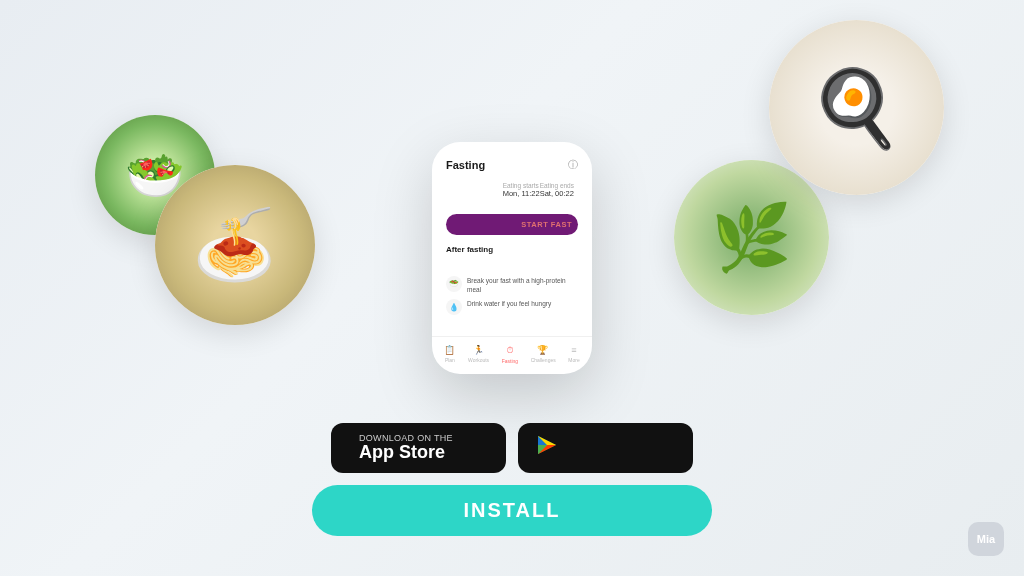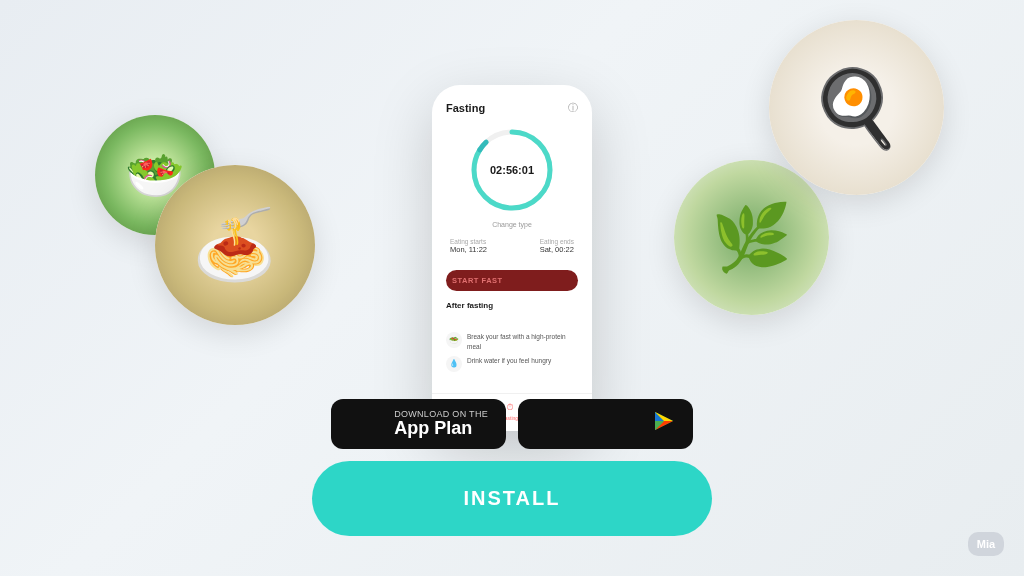--- a/index.html
+++ b/index.html
@@ -118,21 +118,21 @@
 
     .change-type {
       font-size: 7px;
       color: #999;
       margin-top: 2px;
     }
 
     
     .eating-times {
       display: flex;
-      justify-content: space-between;
+      justify-content: flex-end;
       margin-bottom: 16px;
       padding: 0 4px;
     }
 
     .eating-time-block {
       text-align: left;
     }
 
     .eating-time-label {
       font-size: 6.5px;
@@ -143,27 +143,27 @@
       font-size: 7.5px;
       color: #333;
       font-weight: 500;
     }
 
     
     .start-fast-btn {
       display: block;
       width: 100%;
       padding: 6px;
-      background: #7f1d1d;
+      background: #701a75;
       color: #e07070;
       border: none;
       border-radius: 16px;
       font-size: 7.5px;
       font-weight: 600;
-      text-align: left;
+      text-align: right;
       cursor: pointer;
       margin-bottom: 10px;
       letter-spacing: 0.5px;
     }
 
     
     .after-fasting-title {
       font-size: 8px;
       font-weight: 600;
       color: #1a1a1a;
@@ -251,21 +251,20 @@
       display: flex;
       align-items: center;
       gap: 10px;
       background: #111;
       color: #fff;
       border: none;
       border-radius: 12px;
       padding: 10px 18px;
       cursor: pointer;
       min-width: 175px;
-      justify-content: flex-end;
     }
 
     .store-btn-icon {
       font-size: 22px;
       color: #fff;
     }
 
     .store-btn-text {
       display: flex;
       flex-direction: column;
@@ -284,37 +283,37 @@
       font-size: 18px;
       font-weight: 600;
       line-height: 1.1;
     }
 
     .install-btn {
       background: #2dd6c7;
       color: #fff;
       border: none;
       border-radius: 50px;
-      padding: 26px 80px;
+      padding: 14px 80px;
       font-size: 20px;
       font-weight: 700;
       letter-spacing: 2px;
       cursor: pointer;
       text-transform: uppercase;
       width: 400px;
       text-align: center;
     }
 
     
     .mia-badge {
       position: absolute;
       bottom: 20px;
       right: 20px;
       width: 36px;
-      height: 24px;
+      height: 34px;
       border-radius: 10px;
       background: #d0d5dc;
       display: flex;
       align-items: center;
       justify-content: center;
       font-size: 11px;
       font-weight: 600;
       color: #fff;
       z-index: 30;
       margin-left: 20px;
@@ -386,31 +385,20 @@
   </div>
 </div>
 
 <div class="phone">
   <div class="phone-screen">
     <div class="phone-header">
       <span class="phone-title">Fasting</span>
       <span class="phone-info-icon">ⓘ</span>
     </div>
 
-    <div class="timer-section">
-      <div class="timer-circle-wrapper">
-        <svg width="90" height="90" viewBox="0 0 90 90">
-          <circle cx="45" cy="45" r="38" fill="none" stroke="#f0f0f0" stroke-width="5"></circle>
-          <circle cx="45" cy="45" r="38" fill="none" stroke="#4cd9c8" stroke-width="5" stroke-dasharray="200 238" stroke-linecap="round"></circle>
-          <circle cx="45" cy="45" r="38" fill="none" stroke="#3bb" stroke-width="5" stroke-dasharray="10 228" stroke-dashoffset="-200" stroke-linecap="round"></circle>
-        </svg>
-        <div class="timer-text">02:56:01</div>
-      </div>
-      <span class="change-type">Change type</span>
-    </div>
 
     <div class="eating-times">
       <div class="eating-time-block">
         <div class="eating-time-label">Eating starts</div>
         <div class="eating-time-value">Mon, 11:22</div>
       </div>
       <div class="eating-time-block">
         <div class="eating-time-label">Eating ends</div>
         <div class="eating-time-value">Sat, 00:22</div>
       </div>
@@ -454,21 +442,21 @@
   </div>
 </div>
 
 <div class="bottom-section">
   <div class="store-buttons">
 
     <button class="store-btn">
       <span class="store-btn-icon"></span>
       <div class="store-btn-text">
         <span class="store-btn-sub">Download on the</span>
-        <span class="store-btn-main">App Plan</span>
+        <span class="store-btn-main">App Store</span>
       </div>
     </button>
 
     <button class="store-btn">
       <span class="store-btn-icon">
         <svg width="22" height="22" viewBox="0 0 22 22">
           <polygon points="2,2 20,11 2,20" fill="#4CAF50"></polygon>
           <polygon points="2,2 11,11 2,11" fill="#1976D2"></polygon>
           <polygon points="2,2 20,11 11,11" fill="#FFD600"></polygon>
           <polygon points="2,20 20,11 11,11" fill="#FF3D00"></polygon>

